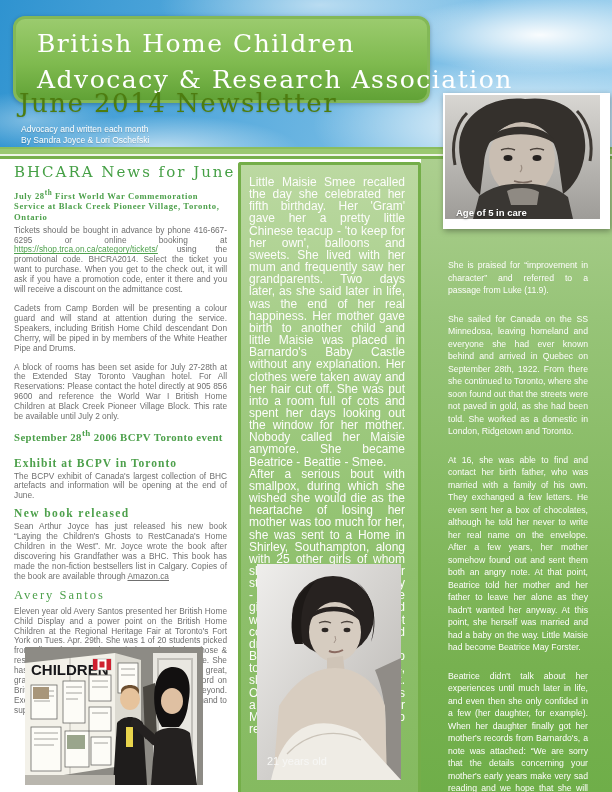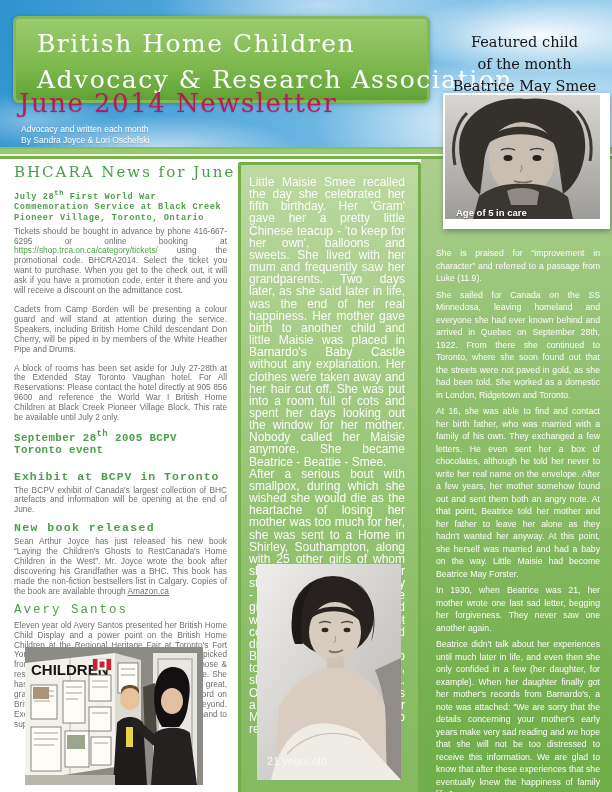--- a/index.html
+++ b/index.html
@@ -13,35 +13,35 @@
       radial-gradient(ellipse 210px 55px at 540px 35px, rgba(255,255,255,.95), rgba(255,255,255,0) 70%),
       radial-gradient(ellipse 260px 90px at 500px 125px, rgba(255,255,255,.85), rgba(255,255,255,0) 72%),
       radial-gradient(ellipse 200px 50px at 160px 150px, rgba(255,255,255,.65), rgba(255,255,255,0) 70%),
       radial-gradient(ellipse 230px 60px at 320px 5px, rgba(255,255,255,.55), rgba(255,255,255,0) 70%),
       radial-gradient(ellipse 120px 40px at 30px 120px, rgba(255,255,255,.35), rgba(255,255,255,0) 70%),
       linear-gradient(105deg, #2f93d0 0%, #55a9dc 35%, #7fc0e7 70%, #a3d3ef 100%);
   }
 
   .title-box {
     position:absolute; left:13px; top:16px; width:417px; height:87px; box-sizing:border-box;
-    border:3px solid #83b857; border-radius:6px;
+    border:3px solid #83b857; border-radius:12px;
     background:linear-gradient(180deg, #9bcb6e 0%, #7fba4f 55%, #61a236 100%);
     box-shadow:0 1px 4px rgba(0,0,0,.25);
     color:#fff; font-family:"DejaVu Serif", serif;
     padding:7px 0 0 21px;
   }
   .title-line { font-size:25px; line-height:36px; letter-spacing:1.5px; white-space:nowrap; }
 
   .featured {
     position:absolute; left:437px; top:31px; width:175px; text-align:center;
     color:#151515; font-family:"DejaVu Serif", serif; font-size:14.5px; line-height:22px;
   }
 
   .newsletter-title {
-    position:absolute; left:19px; top:88px; color:#be185d;
+    position:absolute; left:19px; top:88px; color:#4d7c0f;
     font-family:"DejaVu Serif", serif; font-size:26px; letter-spacing:1.5px;
     text-shadow:0 1px 2px rgba(0,0,0,.12);
   }
   .byline {
     position:absolute; left:21px; top:124px; color:#fff; font-size:8.5px; line-height:11px;
     text-shadow:0 1px 1px rgba(0,0,0,.18);
   }
 
   .divider {
     position:absolute; left:0; top:147px; width:612px; height:13px;
@@ -53,32 +53,32 @@
       #ffffff 90%);
   }
 
   
   .left-col { position:absolute; left:14px; top:163px; width:213px; }
   .news-heading {
     text-align:center; color:#46a046; font-family:"DejaVu Serif", serif;
     font-size:15px; letter-spacing:2px; margin:0 0 7px 0; white-space:nowrap;
   }
   .subhead {
-    color:#4da04b; font-family:Liberation Mono, monospace; font-weight:bold;
+    color:#4da04b; font-family:Liberation Serif, serif; font-weight:bold;
   }
   .sh-1 { font-size:8.6px; line-height:10.6px; letter-spacing:.6px; margin:2px 0 3px 0; }
   .sh-2 { font-size:10.8px; letter-spacing:.4px; margin:6px 0 3px 0; }
   .sh-3 { font-size:11.5px; letter-spacing:1px; margin:14px 0 3px 0; }
   .sh-4 { font-size:11.5px; letter-spacing:1.4px; margin:6px 0 3px 0; }
   .sh-5 { font-size:12.5px; letter-spacing:2px; margin:6px 0 4px 0; font-weight:normal; }
   .body-p {
     color:#6f6f6f; font-size:8.3px; line-height:9.9px; text-align:justify; margin:0 0 4px 0;
   }
   .gap { margin-bottom:9px; }
-  .link-green { color:#4da04b; cursor:pointer; }
+  .link-green { color:#4da04b; text-decoration:underline; cursor:pointer; }
   .link-gray { color:#6f6f6f; text-decoration:underline; cursor:pointer; word-break:break-all; }
 
   .left-photo {
     position:absolute; left:25px; top:647px; width:178px; height:138px; overflow:hidden;
   }
 
   
   .mid-box {
     position:absolute; left:238px; top:162px; width:183px; height:630px; box-sizing:border-box;
     border:3px solid #74ae49; border-bottom:none; border-radius:3px 3px 0 0;
@@ -104,40 +104,35 @@
     background:#fff; padding:2px; box-shadow:1px 2px 6px rgba(0,0,0,.35); z-index:5;
   }
   .right-photo-caption {
     position:absolute; left:13px; bottom:11px; color:#fff; font-weight:bold; font-size:9.5px;
     text-shadow:0 1px 2px rgba(0,0,0,.5); z-index:6;
   }
   .right-text {
     position:absolute; left:432px; top:243px; width:172px; color:#fdfdfb;
     font-size:8.7px; line-height:12.5px; text-align:justify;
   }
-  .right-text p { margin:4px; }
+  .right-text p { margin:16px; }
   .footnote { margin-top:24px !important; font-style:italic; line-height:15px; text-align:left; }
 </style>
 </head>
 <body>
 
 <div class="page">
 
   <div class="sky"></div>
 
   <div class="title-box">
     <div class="title-line">British Home Children</div>
     <div class="title-line">Advocacy &amp; Research Association</div>
   </div>
 
-  <div class="featured">
-    <div>Featured child</div>
-    <div>of the month</div>
-    <div>Beatrice May Smee</div>
-  </div>
 
   <div class="newsletter-title">June 2014 Newsletter</div>
 
   <div class="byline">
     <div>Advocacy and written each month</div>
     <div>By Sandra Joyce &amp; Lori Oschefski</div>
   </div>
 
   <div class="divider"></div>
 
@@ -168,21 +163,21 @@
   </div>
 
   <div class="left-col">
     <div class="news-heading">BHCARA News for June</div>
 
     <div class="subhead sh-1"><span>July 28</span><sup>th</sup><span> First World War Commemoration Service at Black Creek Pioneer Village, Toronto, Ontario</span></div>
     <p class="body-p gap"><span>Tickets should be bought in advance by phone 416-667- 6295 or online booking at </span><a class="link-green">https://shop.trca.on.ca/category/tickets/</a><span> using the promotional code.  BHCRA2014. Select the ticket you want to purchase. When you get to the check out, it will ask if you have a promotion code, enter it there and you will receive a discount on the admittance cost.</span></p>
     <p class="body-p gap">Cadets from Camp Borden will be presenting a colour guard and will stand at attention during the service. Speakers, including British Home Child descendant Don Cherry, will be piped in by members of the White Heather Pipe and Drums.</p>
     <p class="body-p">A block of rooms has been set aside for July 27-28th at the Extended Stay Toronto Vaughan hotel. For All Reservations: Please contact the hotel directly at 905 856 9600 and reference the World War I British Home Children at Black Creek Pioneer Village Block. This rate be available until July 2 only.</p>
 
-    <div class="subhead sh-2"><span>September 28</span><sup>th</sup><span> 2005 BCPV Toronto event</span></div>
+    <div class="subhead sh-2"><span>September 28</span><sup>th</sup><span> 2006 BCPV Toronto event</span></div>
 
     <div class="subhead sh-3">Exhibit at BCPV in Toronto</div>
     <p class="body-p">The BCPV exhibit of Canada's largest collection of BHC artefacts and information will be opening at the end of June.</p>
 
     <div class="subhead sh-4">New book released</div>
     <p class="body-p"><span>Sean Arthur Joyce has just released his new book “Laying the Children's Ghosts to RestCanada's Home Children in the West”. Mr. Joyce wrote the book after discovering his Grandfather was a BHC. This book has made the non-fiction bestsellers list in Calgary. Copies of the book are available through </span><a class="link-gray">Amazon.ca</a></p>
 
     <div class="subhead sh-5">Avery Santos</div>
     <p class="body-p">Eleven year old Avery Santos presented her British Home Child Display and a power point on the British Home Children at the Regional Heritage Fair at Toronto's Fort York on Tues. Apr. 29th. She was 1 of 20 students picked from all grade 4 &amp; 5 classes in her school who chose &amp; researched topics unique to our Canadian Heritage. She has a connection to her topic, as her great, great, grandfather was a BHC! She is spreading the word on British Home Children to her classmates and beyond. Executive Director Canada, Sandra Joyce was on hand to support Avery.</p>
   </div>
@@ -265,18 +260,17 @@
         <path d="M30,190 C50,168 80,164 104,176" stroke="#cac3b8" stroke-width="1.2" fill="none"></path>
       </svg>
     </div>
     <div class="mid-caption">21 years old</div>
   </div>
 
   <div class="right-text">
     <p>She is praised for “improvement in character” and referred to a passage from Luke (11.9).</p>
     <p>She sailed for Canada on the SS Minnedosa, leaving homeland and everyone she had ever known behind and arrived in Quebec on September 28th, 1922. From there she continued to Toronto, where she soon found out that the streets were not paved in gold, as she had been told. She worked as a domestic in London, Ridgetown and Toronto.</p>
     <p>At 16, she was able to find and contact her birth father, who was married with a family of his own. They exchanged a few letters. He even sent her a box of chocolates, although he told her never to write her real name on the envelope. After a few years, her mother somehow found out and sent them both an angry note. At that point, Beatrice told her mother and her father to leave her alone as they hadn't wanted her anyway. At this point, she herself was married and had a baby on the way. Little Maisie had become Beatrice May Forster.</p>
-    <p>In 1930, when Beatrice was 21, her mother wrote one last sad letter, begging her forgiveness. They never saw one another again.</p>
     <p>Beatrice didn't talk about her experiences until much later in life, and even then she only confided in a few (her daughter, for example). When her daughter finally got her mother's records from Barnardo's, a note was attached: “We are sorry that the details concerning your mother's early years make very sad reading and we hope that she will not be too distressed to receive this information. We are glad to know that after these experiences that she eventually knew the happiness of family life.”</p>
     <p class="footnote">The hymn book has been loaned to the Black Creek Pioneer Village Display by Beatrice's Grandson Thomas Waldock</p>
   </div>
 
 </div>
 
 </body></html>

